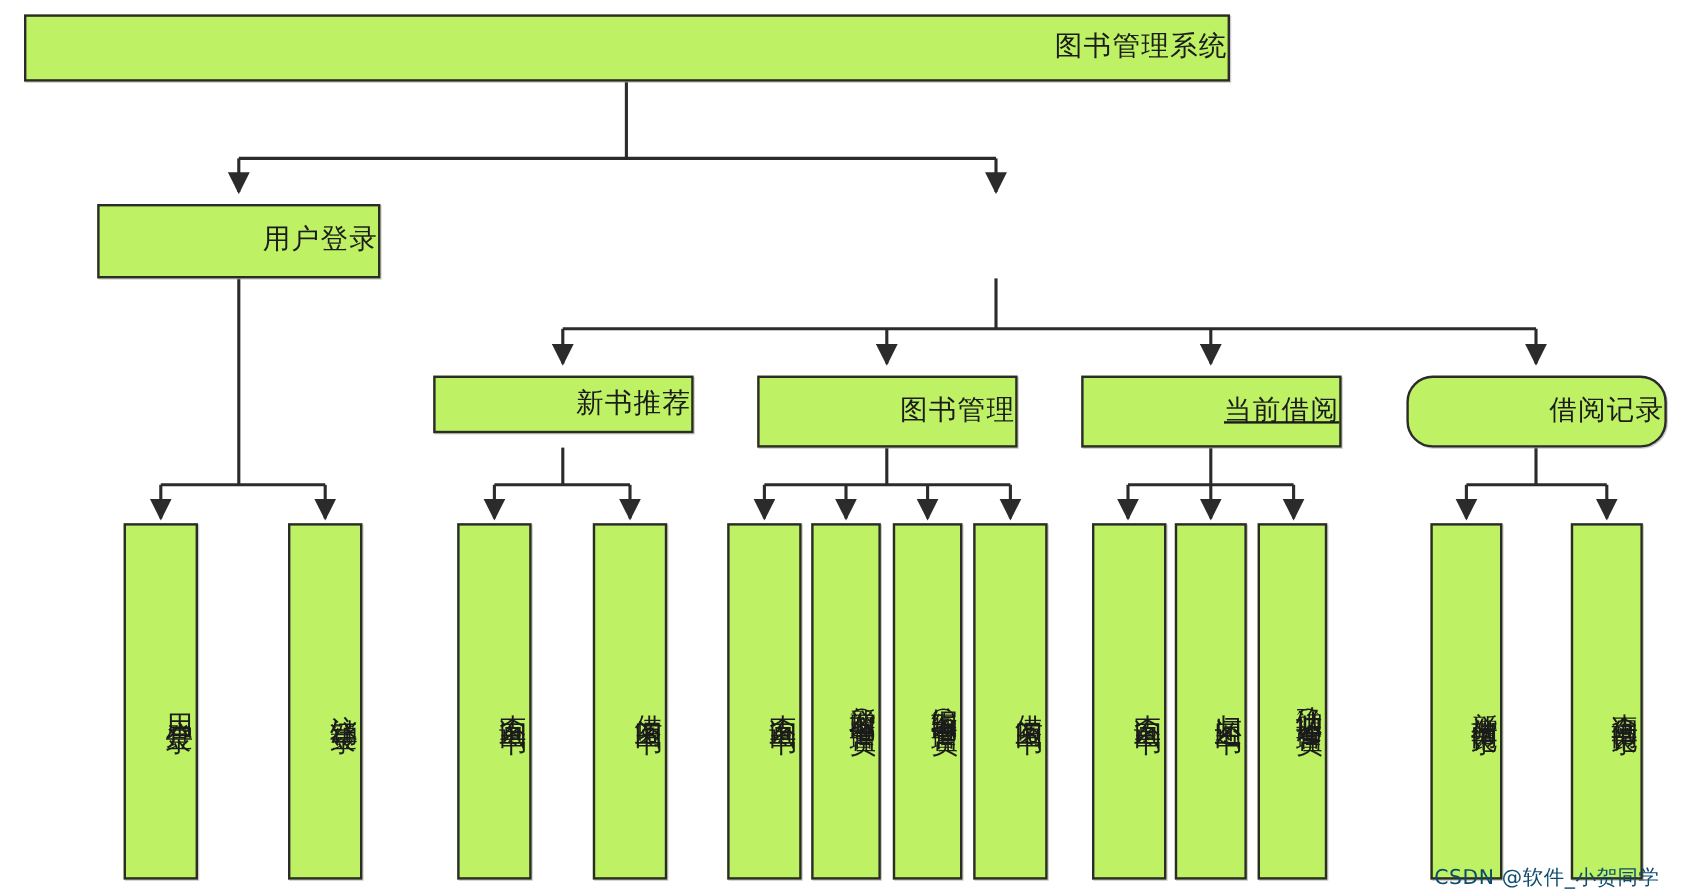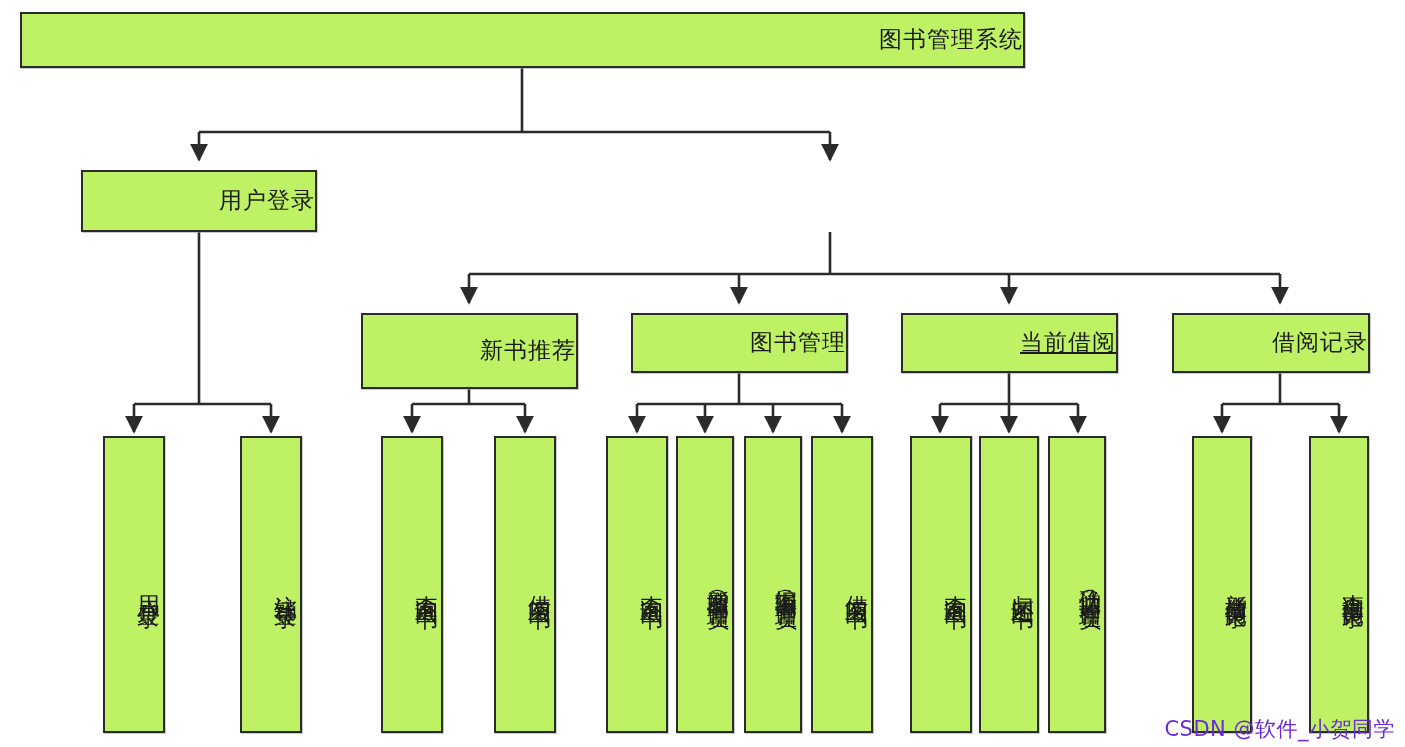--- a/index.html
+++ b/index.html
@@ -35,23 +35,23 @@
   .v-node .lbl{
     writing-mode:vertical-rl;
     text-orientation:upright;
     font-size:23px;
     line-height:1.25;
     letter-spacing:4px;
   }
   .v-node.tall .lbl{font-size:22px;letter-spacing:3px;}
   .watermark{
     position:absolute;
-    right:10px;bottom:4px;
-    font-size:21px;
-    color:#6d28d9;
+    right:22px;bottom:4px;
+    font-size:17px;
+    color:#0c4a6e;
     letter-spacing:.5px;
     user-select:none;
     pointer-events:none;
   }
 </style>
 </head>
 <body>
 
 <div id="stage">
 
@@ -106,30 +106,30 @@
   </svg>
 
   <div class="node h-node" style="left:20px;top:12px;width:1005px;height:56px;">
     <span class="lbl">图书管理系统</span>
   </div>
 
   <div class="node h-node" style="left:81px;top:170px;width:236px;height:62px;">
     <span class="lbl">用户登录</span>
   </div>
 
-  <div class="node h-node" style="left:361px;top:313px;width:217px;height:76px;">
+  <div class="node h-node" style="left:361px;top:313px;width:217px;height:48px;">
     <span class="lbl">新书推荐</span>
   </div>
   <div class="node h-node" style="left:631px;top:313px;width:217px;height:60px;">
     <span class="lbl">图书管理</span>
   </div>
   <div class="node h-node" style="left:901px;top:313px;width:217px;height:60px;text-decoration:underline;">
     <span class="lbl">当前借阅</span>
   </div>
-  <div class="node h-node" style="left:1172px;top:313px;width:198px;height:60px;">
+  <div class="node h-node" style="left:1172px;top:313px;width:217px;height:60px;border-radius:22px;">
     <span class="lbl">借阅记录</span>
   </div>
 
   <div class="node v-node" style="left:103px;top:436px;width:62px;height:297px;">
     <span class="lbl">用户登录</span>
   </div>
   <div class="node v-node" style="left:240px;top:436px;width:62px;height:297px;">
     <span class="lbl">注销登录</span>
   </div>
 

